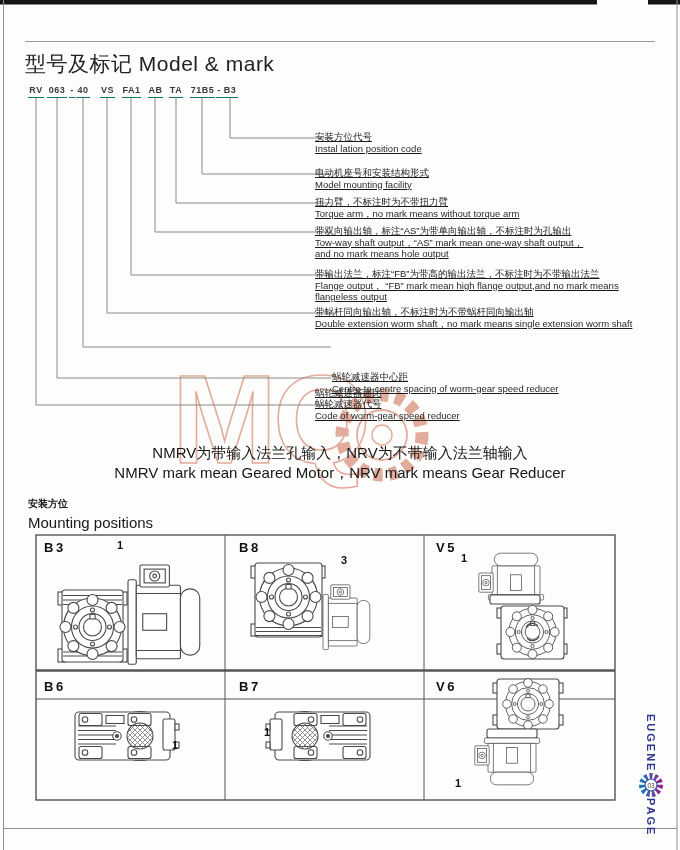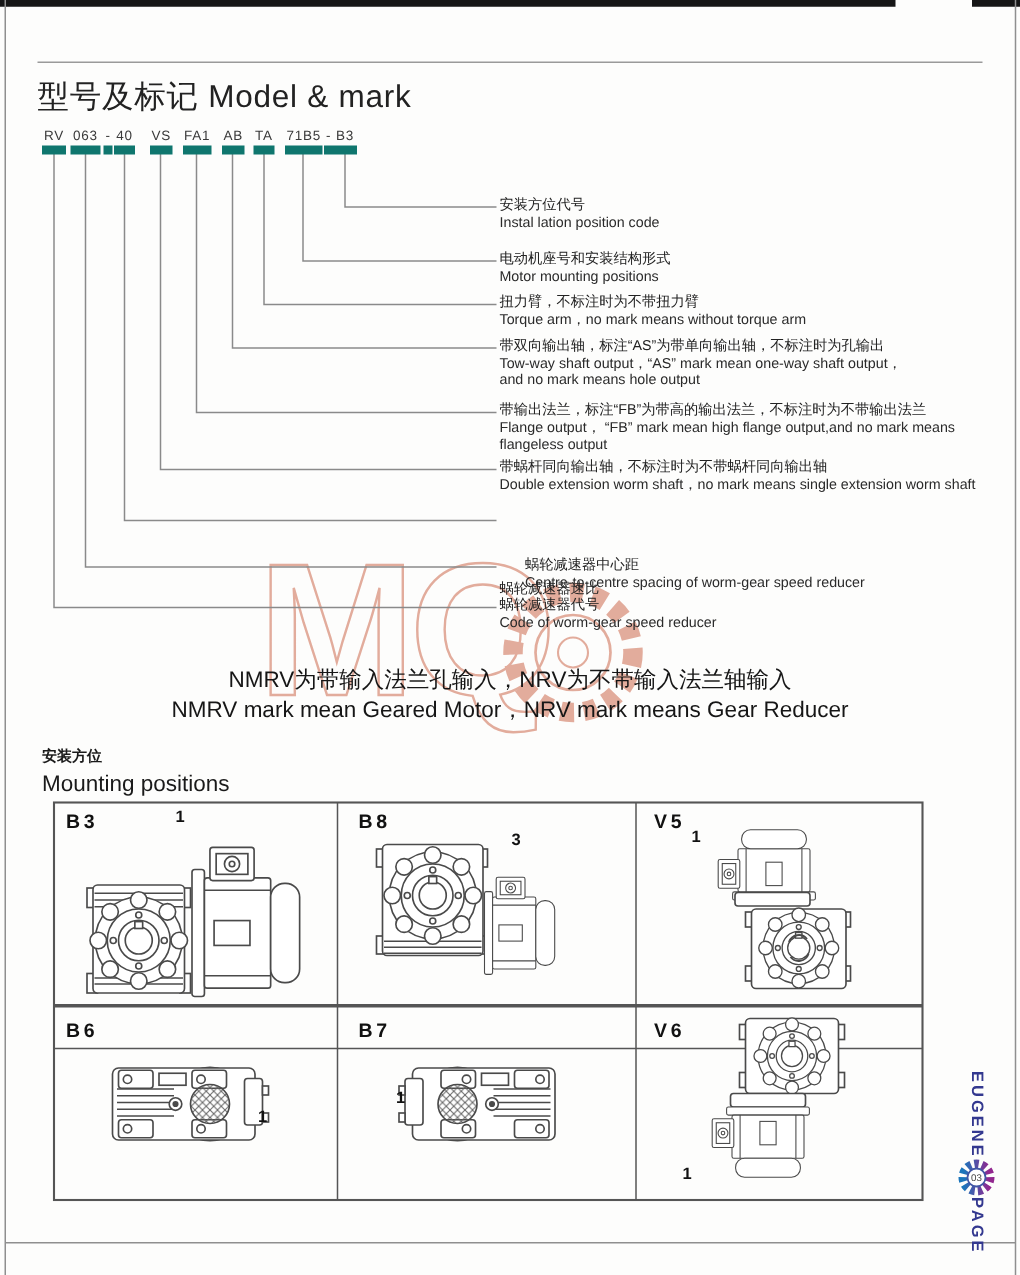--- a/index.html
+++ b/index.html
@@ -1,23 +1,23 @@
 <!DOCTYPE html>
 <html><head>
 <meta charset="utf-8">
 <style>
   html,body{margin:0;padding:0;background:#e8e8e8;}
   #page{position:relative;width:680px;height:850px;background:#fdfdfc;overflow:hidden;
         font-family:"Liberation Sans","DejaVu Sans",sans-serif;color:#1a1a1a;}
   .abs{position:absolute;}
   #title{left:25px;top:50px;font-size:21px;font-weight:normal;letter-spacing:0.5px;color:#222;}
   #top-rule{left:25px;top:41px;width:630px;height:0;border-top:1px solid #9a9a9a;}
-  #code-row .part{position:absolute;top:85px;font-size:9px;font-weight:normal;color:#3a3a3a;
-        text-align:center;border-bottom:6px solid #0f766e;padding-bottom:2px;letter-spacing:0.5px;}
-  .lbl-block{position:absolute;left:333px;width:330px;}
+  #code-row .part{position:absolute;top:85px;font-size:9px;font-weight:bold;color:#3a3a3a;
+        text-align:center;border-bottom:1px solid #0f766e;padding-bottom:2px;letter-spacing:0.5px;}
+  .lbl-block{position:absolute;left:315px;width:330px;text-decoration:underline;}
   .lbl-zh{font-size:9.5px;line-height:11.5px;color:#222;}
   .lbl-en{font-size:9.5px;line-height:11.5px;color:#2a2a2a;}
   #note-zh{left:0;top:444px;width:680px;text-align:center;font-size:15px;color:#161616;}
   #note-en{left:0;top:464px;width:680px;text-align:center;font-size:15px;color:#161616;}
   #mount-zh{left:28px;top:497px;font-size:10px;font-weight:bold;}
   #mount-en{left:28px;top:514px;font-size:15px;font-weight:normal;}
   .cell-label{position:absolute;font-size:13px;font-weight:bold;letter-spacing:2.5px;color:#111;}
   .cell-badge{position:absolute;font-size:11px;font-weight:bold;color:#111;}
   #side-logo{left:636px;top:714px;width:30px;display:flex;flex-direction:column;align-items:center;}
   .vtext{writing-mode:vertical-rl;font-size:11px;font-weight:bold;color:#33388f;letter-spacing:2px;}
@@ -208,21 +208,21 @@
       <span class="part" style="left: 216px; width: 6px;">-</span>
       <span class="part" style="left: 222px; width: 16px;">B3</span>
     </div>
   <div id="labels">
       <div class="lbl-block txt-layer" style="top: 131px;">
         <div class="lbl-zh">安装方位代号</div>
         <div class="lbl-en">Instal lation position code</div>
       </div>
       <div class="lbl-block txt-layer" style="top: 167px;">
         <div class="lbl-zh">电动机座号和安装结构形式</div>
-        <div class="lbl-en">Motor mounting positions</div>
+        <div class="lbl-en">Model mounting facility</div>
       </div>
       <div class="lbl-block txt-layer" style="top: 196px;">
         <div class="lbl-zh">扭力臂，不标注时为不带扭力臂</div>
         <div class="lbl-en">Torque arm，no mark means without torque arm</div>
       </div>
       <div class="lbl-block txt-layer" style="top: 225px;">
         <div class="lbl-zh">带双向输出轴，标注“AS”为带单向输出轴，不标注时为孔输出</div>
         <div class="lbl-en">Tow-way shaft output，“AS” mark mean one-way shaft output，</div>
         <div class="lbl-en">and no mark means hole output</div>
       </div>

